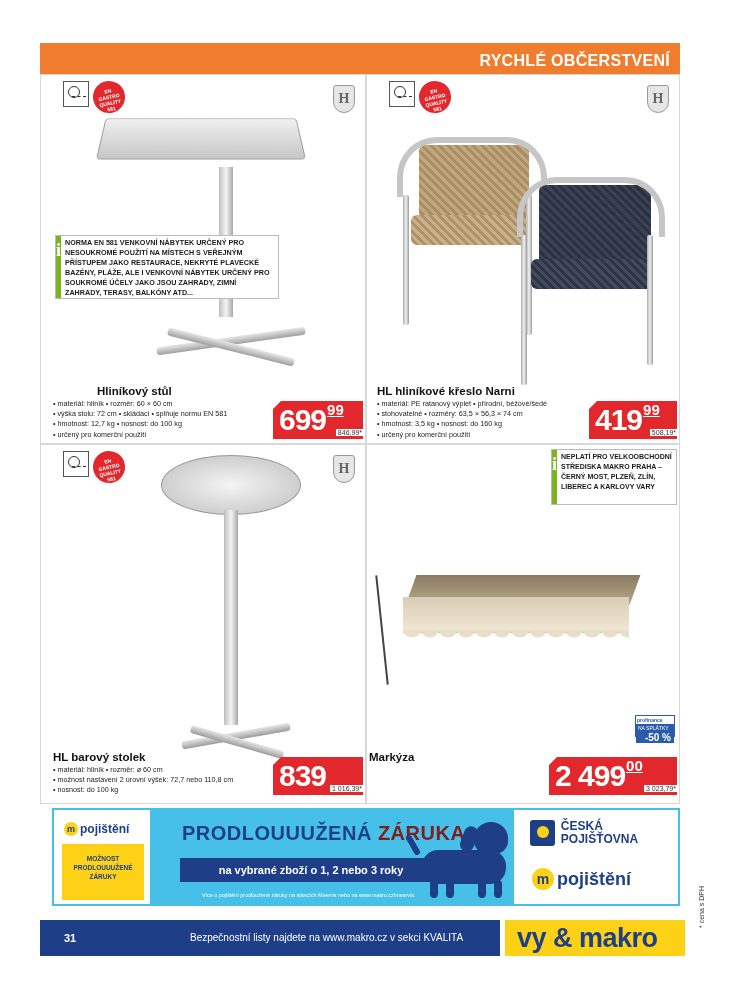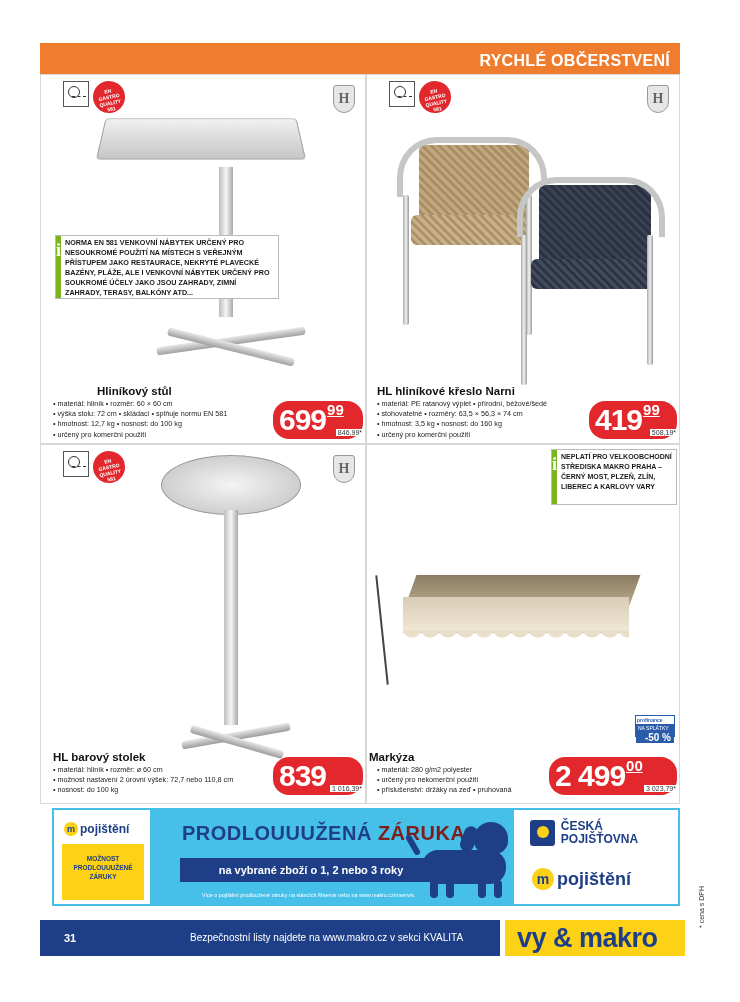--- a/index.html
+++ b/index.html
@@ -31,21 +31,21 @@
   .tbl-base .leg { position: absolute; height: 8px; background: linear-gradient(180deg,#e8e8e8,#a0a0a0); border-radius: 3px; top: 22px; }
 
   .info-box { position: absolute; background: #fff; border: 1px solid #bbb; display: flex; }
   .info-i { width: 14px; background: #7ab51d; color: #fff; font-weight: bold; font-family: "Liberation Serif", serif; font-size: 18px; text-align: center; padding-top: 4px; }
   .info-text { font-size: 7.2px; font-weight: bold; line-height: 10px; padding: 2px 4px; text-transform: uppercase; }
 
   .product-name { position: absolute; font-size: 11.5px; font-weight: bold; color: #111; }
   .spec-list { position: absolute; list-style: none; font-size: 7.2px; line-height: 10.2px; color: #222; }
   .spec-list li::before { content: "• "; }
 
-  .price-tag { position: absolute; background: #e2282c; color: #fff; height: 38px; padding: 0 4px 0 6px; display: flex; align-items: flex-start; clip-path: polygon(8px 0, 100% 0, 100% 100%, 0 100%, 0 8px); border-radius: 16px; }
+  .price-tag { position: absolute; background: #e2282c; color: #fff; height: 38px; padding: 0 4px 0 6px; display: flex; align-items: flex-start; clip-path: polygon(8px 0, 100% 0, 100% 100%, 0 100%, 0 8px); }
   .price-main { font-size: 30px; font-weight: bold; line-height: 38px; letter-spacing: -1px; font-family: "Liberation Sans", sans-serif; }
   .price-right { display: flex; flex-direction: column; margin-left: 1px; }
   .price-cents { font-size: 15px; font-weight: bold; line-height: 18px; text-decoration: underline; text-underline-offset: 1px; }
   .price-vat { font-size: 7px; color: #333; background: #fff; position: absolute; right: -1px; bottom: 3px; padding: 0 2px; }
 
   
   .chair { position: absolute; }
   .chair .seat { position: absolute; border-radius: 6px; }
   .chair .leg { position: absolute; width: 6px; background: linear-gradient(90deg,#aaa,#f2f2f2,#999); border-radius: 2px; }
   .chair .arm { position: absolute; border: 6px solid #c6c6c6; border-bottom: none; border-radius: 40px 40px 0 0; }
@@ -240,25 +240,20 @@
     <div class="awning-rod"></div>
   </div>
 
   <div class="discount-badge" style="left:268px;top:270px;">
     <div class="db-logo">profinance</div>
     <div class="db-label">NA SPLÁTKY</div>
     <div class="db-value">-50 %</div>
   </div>
 
   <div class="product-name" style="left:2px;top:306px;">Markýza</div>
-  <ul class="spec-list" style="left:10px;top:320px;">
-    <li>materiál: 280 g/m2 polyester</li>
-    <li>určený pro nekomerční použití</li>
-    <li>příslušenství: držáky na zeď • pruhovaná</li>
-  </ul>
   <div class="price-tag" style="left:182px;top:312px;width:128px;">
     <span class="price-main">2 499</span>
     <span class="price-right">
         <span class="price-cents">00</span>
       </span>
     <span class="price-vat">3 023,79*</span>
   </div>
 </div>
 
 <div class="banner">

